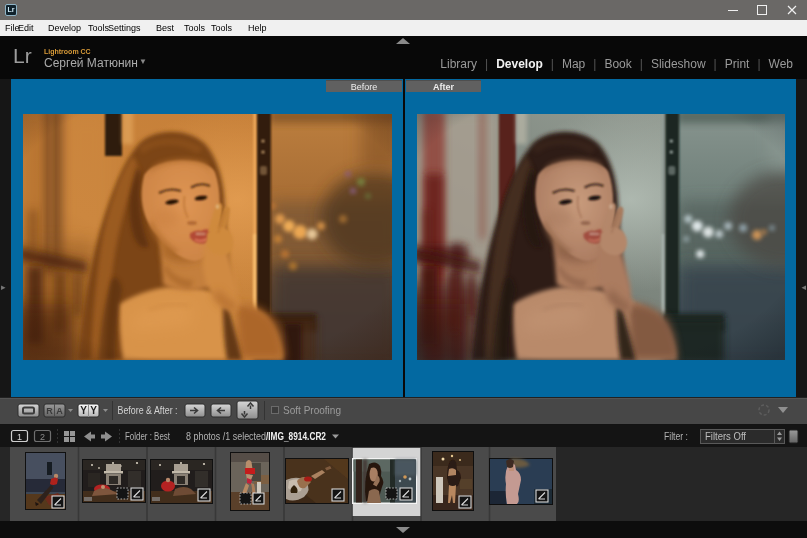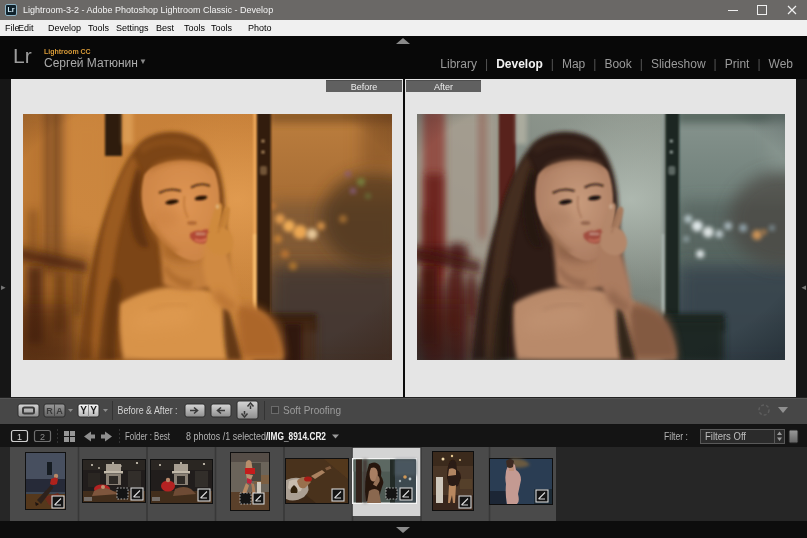--- a/index.html
+++ b/index.html
@@ -16,61 +16,60 @@
   
   #header { left:0; top:36px; width:807px; height:43px; background:#080808; }
   #lrlogo { left:13px; top:8px; color:#9d9d9d; font-size:21px; }
   #lrcc { left:44px; top:12px; color:#d99b38; font-size:7px; font-weight:bold; }
   #lrname { left:44px; top:20px; color:#ababab; font-size:12px; }
   #nav { right:14px; top:21px; color:#9a9a9a; font-size:12px; white-space:nowrap; }
   #nav b { color:#f2f2f2; font-weight:bold; }
   #nav .sep { color:#555; padding:0 8px; }
   
   #content { left:0; top:79px; width:807px; height:318px; background:#161616; }
-  #grayarea { left:11px; top:0px; width:785px; height:318px; background:#e5e5e5; }
+  #grayarea { left:11px; top:0px; width:785px; height:318px; background:#0369a1; }
   #divider { left:392px; top:0; width:2px; height:318px; background:#0a0a0a; }
   .lbl { top:1px; height:12px; background:#606060; color:#ededed; font-size:9px; text-align:center; line-height:12px; border-top:1px solid #4e4e4e; }
   #lblBefore { left:315px; width:76px; }
-  #lblAfter  { left:395px; width:75px; }
+  #lblAfter  { left:395px; width:75px;font-weight:bold; }
   .edgearrow { color:#777; font-size:9px; }
   
   #toolbar { left:0; top:397px; width:807px; height:28px; background:#474747; border-top:1px solid #222; border-bottom:1px solid #131313; box-shadow:inset 0 1px 0 #545454;}
   
   #fsheader { left:0; top:425px; width:807px; height:22px; background:#141414; color:#b4b4b4; font-size:10px; }
   
   #filmstrip { left:0; top:447px; width:807px; height:74px; background:#262626; }
   #cells { left:10px; top:0; width:546px; height:74px; background:#4a4a4a; }
   #bottombar { left:0; top:521px; width:807px; height:17px; background:#0d0d0d; }
   .tri-up { width:0; height:0; border-left:7px solid transparent; border-right:7px solid transparent; border-bottom:6px solid #8a8a8a; }
   .tri-down { width:0; height:0; border-left:7px solid transparent; border-right:7px solid transparent; border-top:6px solid #8a8a8a; }
 </style>
 </head>
 <body>
 <div id="stage">
 
   <div class="abs" id="titlebar">
     <div class="abs" id="lricon">Lr</div>
-    <div class="abs" id="titletext">Lightroom-3-2 - Adobe Photoshop Lightroom Classic - Develop</div>
     <svg class="abs" style="left:724px;top:0" width="83" height="20">
       <line x1="4" y1="10.5" x2="14" y2="10.5" stroke="#f0f0f0" stroke-width="1"></line>
       <rect x="33.5" y="5.5" width="9" height="9" fill="none" stroke="#f0f0f0" stroke-width="1"></rect>
       <path d="M64 6 L72 14 M72 6 L64 14" stroke="#f0f0f0" stroke-width="1.2" fill="none"></path>
     </svg>
   </div>
 
   <div class="abs" id="menubar">
     <span style="left:5px">File</span>
     <span style="left:18px">Edit</span>
     <span style="left:48px">Develop</span>
     <span style="left:88px">Tools</span>
-    <span style="left:116px">Settings</span>
+    <span style="left:108px">Settings</span>
     <span style="left:156px">Best</span>
     <span style="left:184px">Tools</span>
     <span style="left:211px">Tools</span>
-    <span style="left:248px">Photo</span>
+    <span style="left:248px">Help</span>
   </div>
 
   <div class="abs" id="header">
     <div class="abs tri-up" style="left:396px;top:2px"></div>
     <div class="abs" id="lrlogo">Lr</div>
     <div class="abs" id="lrcc">Lightroom CC</div>
     <div class="abs" id="lrname">Сергей Матюнин</div>
     <div class="abs" style="left:139px;top:21px;color:#888;font-size:8px">▼</div>
     <div class="abs" id="nav">Library<span class="sep">|</span><b>Develop</b><span class="sep">|</span>Map<span class="sep">|</span>Book<span class="sep">|</span>Slideshow<span class="sep">|</span>Print<span class="sep">|</span>Web</div>
   </div>

